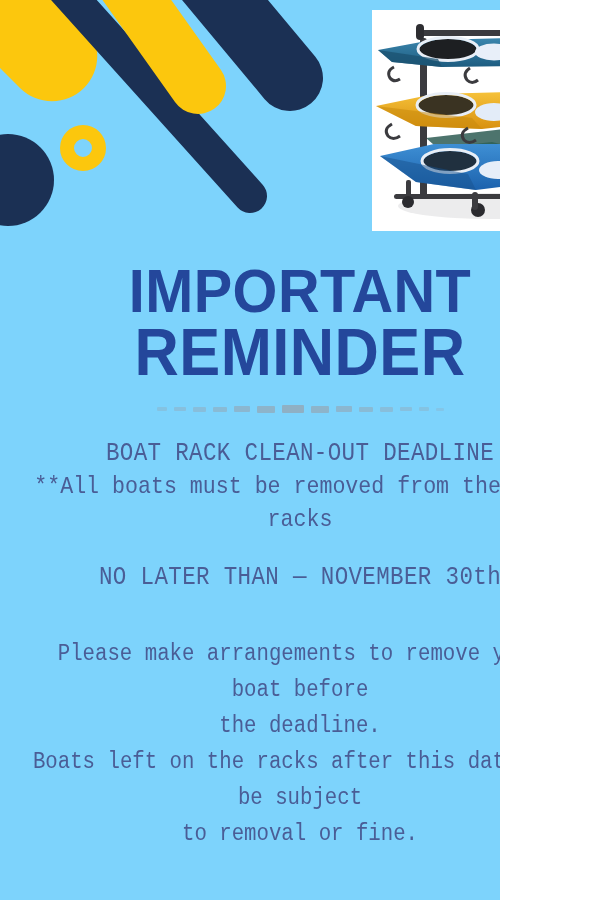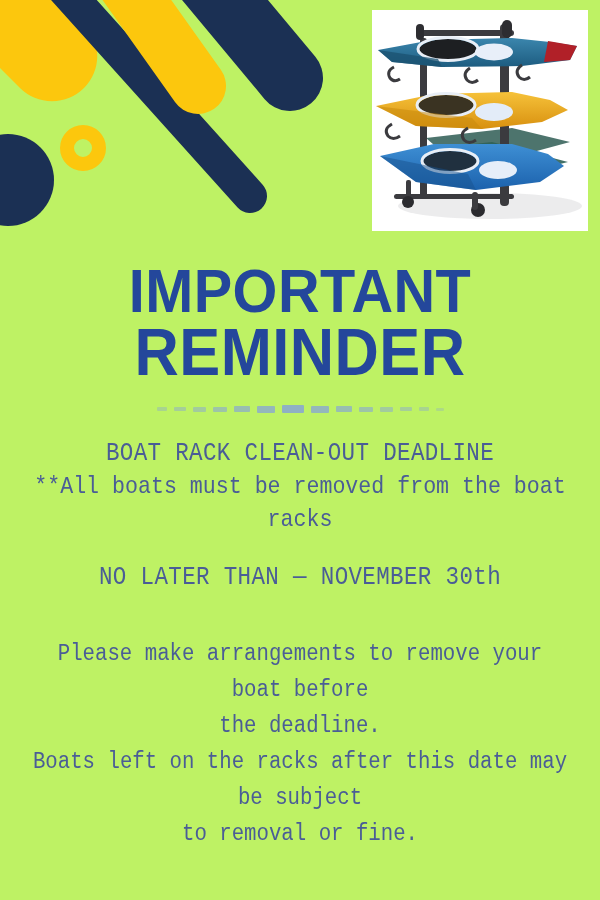--- a/index.html
+++ b/index.html
@@ -7,23 +7,23 @@
     padding: 0;
   }
   body {
     width: 600px;
     height: 900px;
     overflow: hidden;
     font-family: "Liberation Sans", sans-serif;
   }
   #poster {
     position: relative;
-    width: 600px;
+    width: 500px;
     height: 900px;
-    background: #bef264;
+    background: #7dd3fc;
     overflow: hidden;
   }
 
   
   #decor {
     position: absolute;
     left: 0;
     top: 0;
     width: 340px;
     height: 235px;

